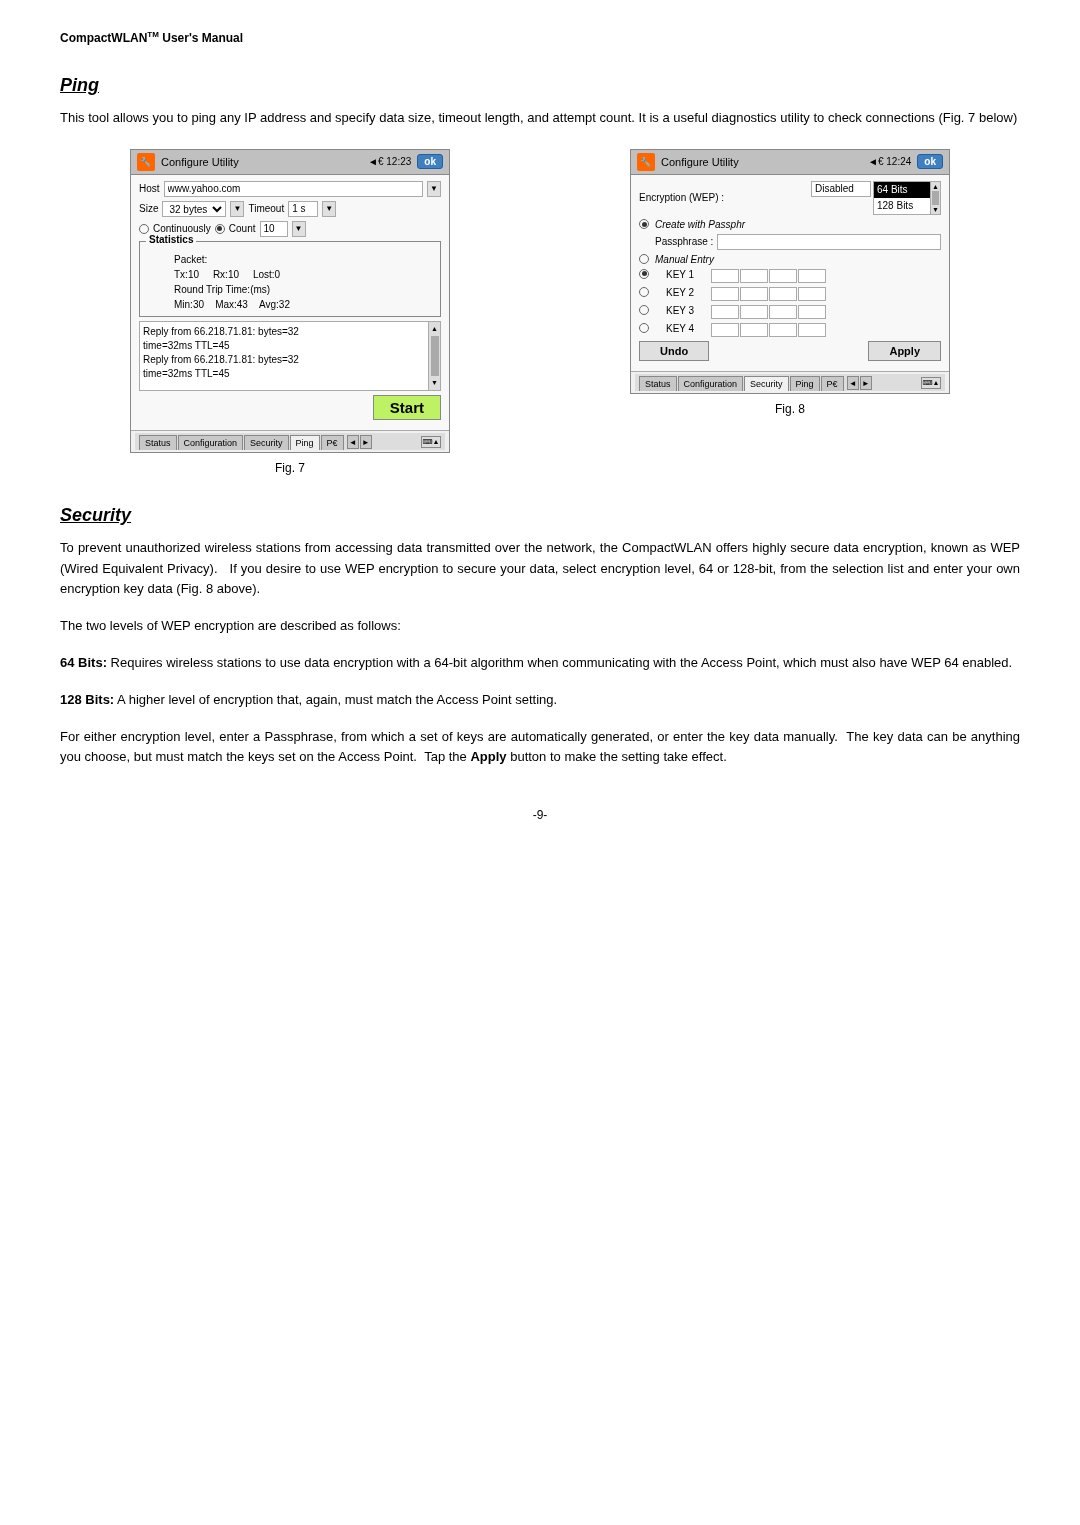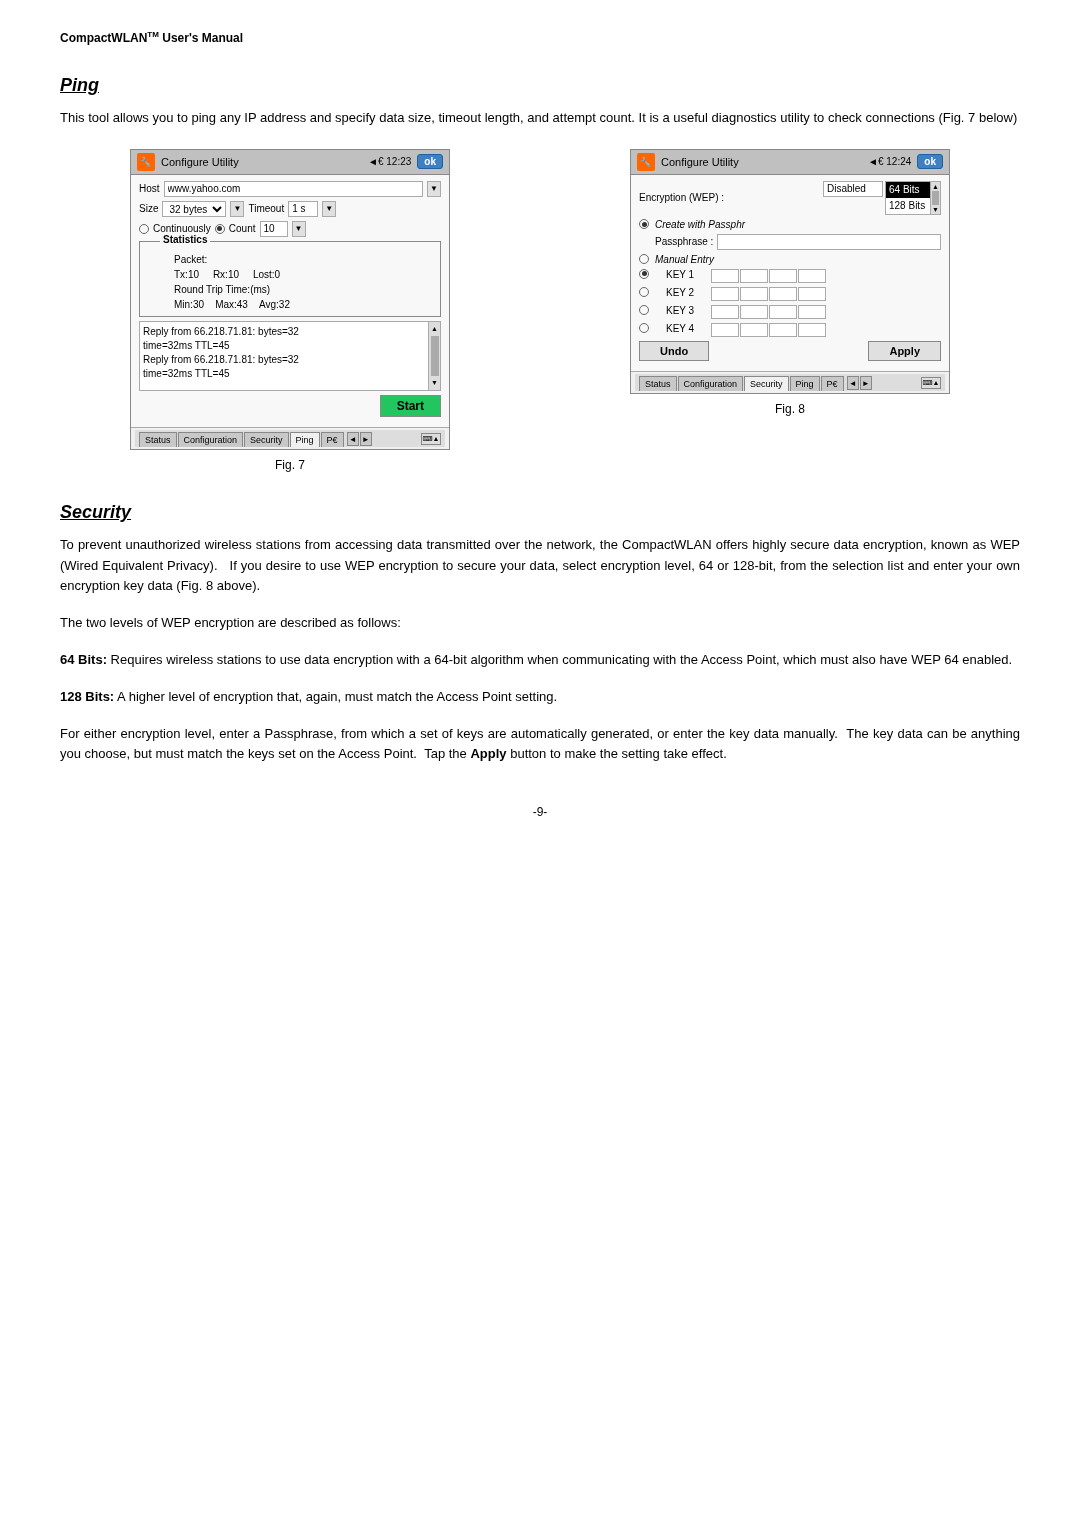--- a/index.html
+++ b/index.html
@@ -164,23 +164,23 @@
       right: 0; top: 0; bottom: 0;
       width: 12px;
       background: #ddd;
       border-left: 1px solid #aaa;
       display: flex; flex-direction: column; align-items: center;
     }
     .log-scrollbar-up { font-size: 7px; cursor: pointer; margin-top: 2px; }
     .log-scrollbar-thumb { flex: 1; width: 8px; background: #aaa; margin: 2px 0; }
     .log-scrollbar-down { font-size: 7px; cursor: pointer; margin-bottom: 2px; }
     .btn-start {
-      background: #22c55e;
-      border: 1px solid #888;
-      font-size: 12px;
+      background: #bef264;
+      border: 1px solid #888;
+      font-size: 15px;
       font-weight: bold;
       padding: 3px 16px;
       cursor: pointer;
       float: right;
       margin-bottom: 4px;
     }
     .clearfix::after { content: ''; display: table; clear: both; }
     .device-tabs {
       display: flex;
       border-top: 1px solid #aaa;
@@ -258,21 +258,21 @@
       margin-top: 40px;
     }
     .fieldset-like {
       border: 1px solid #888;
       padding: 4px 6px;
       margin-bottom: 4px;
       position: relative;
     }
     .fieldset-legend {
       position: absolute;
-      top: -8px; left: 20px;
+      top: -8px; left: 6px;
       background: #f8f8f8;
       font-size: 10px;
       font-weight: bold;
       padding: 0 3px;
     }
   </style>
 </head>
 <body>
 
 <div class="header-manual">
@@ -378,21 +378,21 @@
         <div class="device-titlebar-time">◄€ 12:24</div>
         <div class="device-ok-btn">ok</div>
       </div>
 
       <div class="device-body">
 
         <div class="form-row" style="justify-content: space-between;">
           <span class="form-label">Encryption (WEP) :</span>
           <div style="display:flex; align-items:flex-start; gap:2px;">
             <div style="border:1px solid #aaa; background:white; font-size:10px; padding:1px 3px; width:60px; height:16px; overflow:hidden;">Disabled</div>
-            <div style="border:1px solid #aaa; background:white; font-size:10px; width:56px; position:relative;">
+            <div style="border:1px solid #aaa; background:white; font-size:10px; width:68px; position:relative;">
               <div style="padding:1px 3px; font-size:10px; line-height:1.4; background:#000; color:white;">64 Bits</div>
               <div style="padding:1px 3px; font-size:10px; line-height:1.4;">128 Bits</div>
               <div style="position:absolute; right:0; top:0; bottom:0; width:10px; background:#ddd; border-left:1px solid #aaa; display:flex; flex-direction:column; align-items:center;">
                 <div style="font-size:7px; margin-top:1px; cursor:pointer;">▲</div>
                 <div style="flex:1; width:7px; background:#aaa; margin:1px;"></div>
                 <div style="font-size:7px; margin-bottom:1px; cursor:pointer;">▼</div>
               </div>
             </div>
           </div>
         </div>

